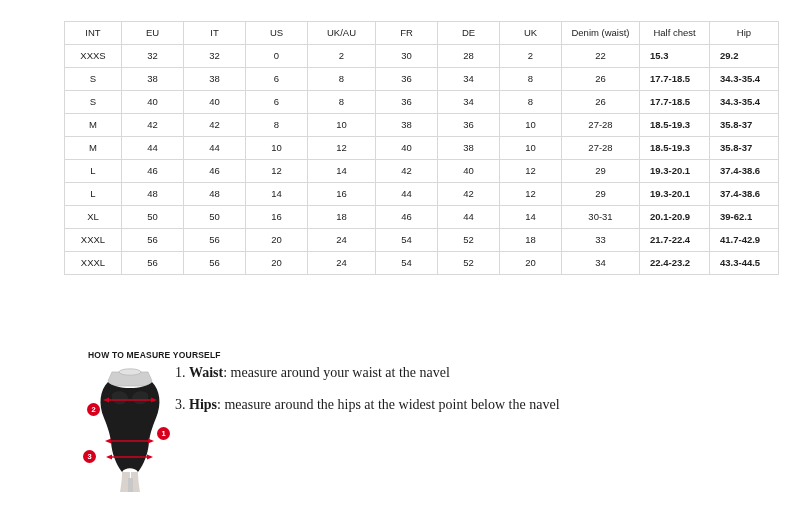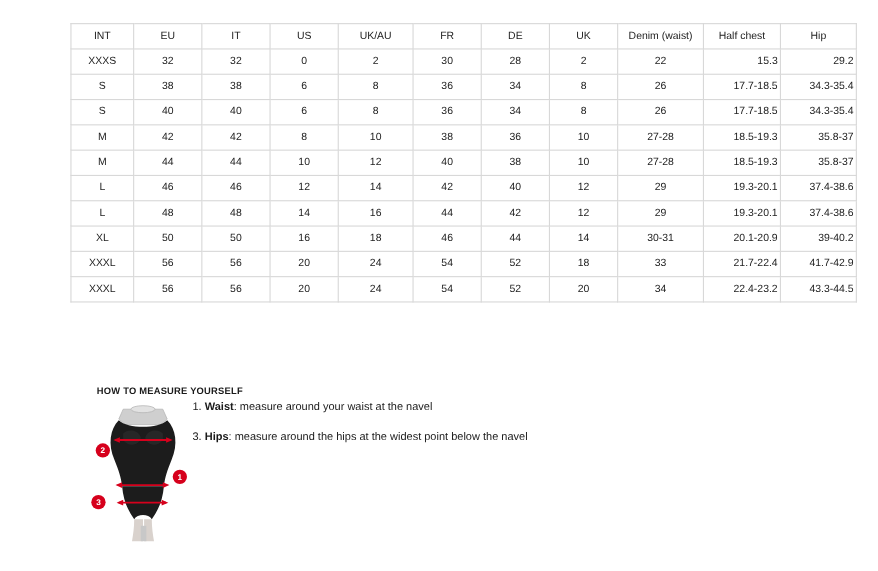--- a/index.html
+++ b/index.html
@@ -51,21 +51,21 @@
   table.size-table col.c-it  { width: 62px; }
   table.size-table col.c-us  { width: 62px; }
   table.size-table col.c-ukau{ width: 68px; }
   table.size-table col.c-fr  { width: 62px; }
   table.size-table col.c-de  { width: 62px; }
   table.size-table col.c-uk  { width: 62px; }
   table.size-table col.c-denim { width: 78px; }
   table.size-table col.c-half  { width: 70px; }
   table.size-table col.c-hip   { width: 69px; }
   
-  table.size-table td.lal { text-align: right; padding-left: 10px; }
+  table.size-table td.lal { text-align: left; padding-left: 10px; font-weight: bold; }
 
   
   .measure-title {
     position: absolute;
     left: 64px;
     top: 350px;
     font-size: 8.5px;
     font-weight: bold;
     letter-spacing: 0.2px;
     color: #1a1a1a;
@@ -78,24 +78,25 @@
     width: 110px;
     height: 125px;
   }
   .steps {
     position: absolute;
     left: 175px;
     top: 364px;
     width: 440px;
   }
   .step {
-    font-size: 10px;
+    font-size: 14px;
     color: #1a1a1a;
     margin-bottom: 14px;
     line-height: 1.3;
+    font-family: Liberation Serif, serif;
   }
   .step b { font-weight: bold; }
 
   .badge {
     position: absolute;
     width: 13px;
     height: 13px;
     border-radius: 50%;
     background: #d6001c;
     color: #ffffff;
@@ -236,21 +237,21 @@
           <td>XL</td>
           <td>50</td>
           <td>50</td>
           <td>16</td>
           <td>18</td>
           <td>46</td>
           <td>44</td>
           <td>14</td>
           <td>30-31</td>
           <td class="lal">20.1-20.9</td>
-          <td class="lal">39-40.2</td>
+          <td class="lal">39-62.1</td>
         </tr>
         <tr>
           <td>XXXL</td>
           <td>56</td>
           <td>56</td>
           <td>20</td>
           <td>24</td>
           <td>54</td>
           <td>52</td>
           <td>18</td>

